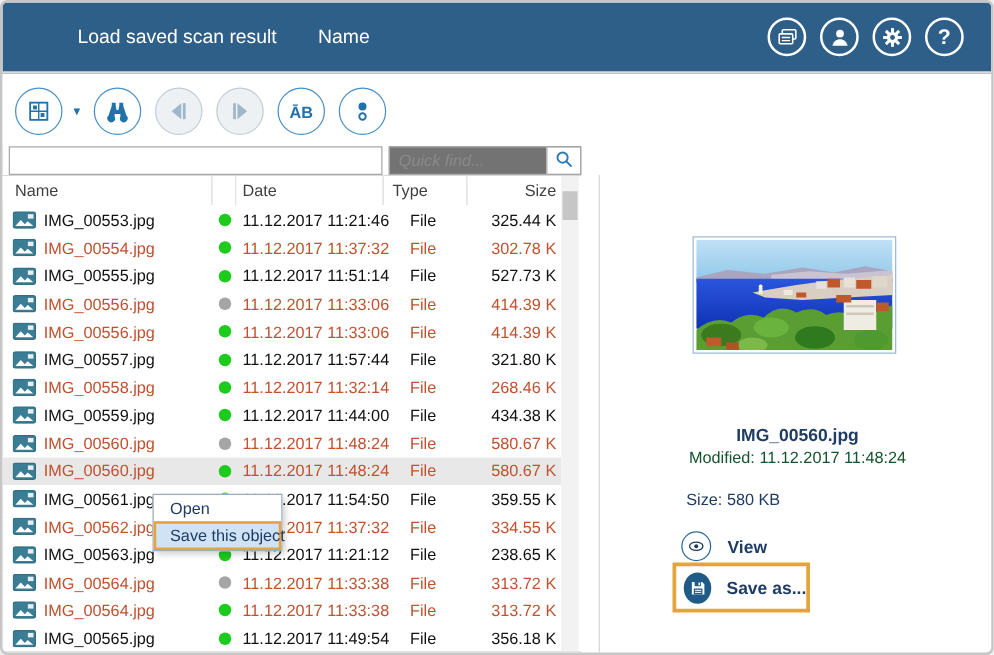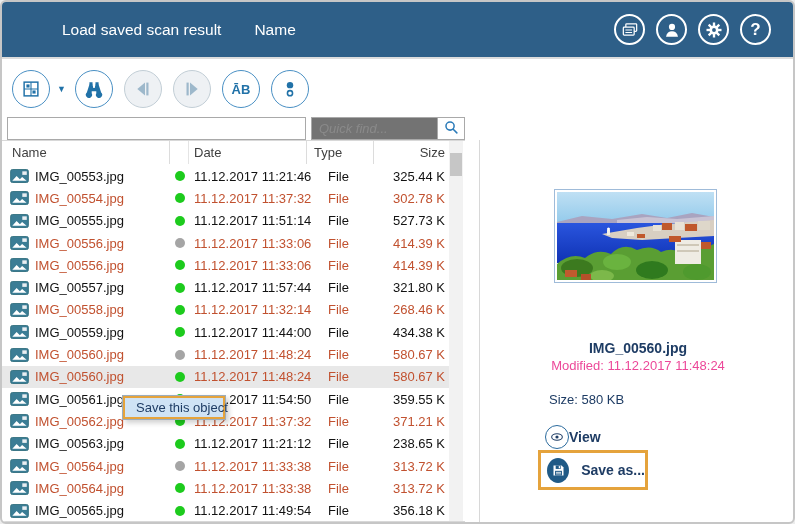--- a/index.html
+++ b/index.html
@@ -63,23 +63,23 @@
   
   .ctx-menu{position:absolute;left:120px;top:393px;width:104px;background:#fff;border:1px solid #9badbd;box-shadow:3px 3px 5px rgba(0,0,0,.18);z-index:10;font-size:13px;color:#1e3c64;}
   .ctx-item{height:21px;display:flex;align-items:center;padding-left:13px;cursor:pointer;white-space:nowrap;}
   .ctx-item.highlighted{background:#cfe3f5;border:2px solid #e5a33c;height:23px;padding-left:11px;}
 
   
   .pane-divider{position:absolute;left:477px;top:138px;bottom:0;width:1px;background:#d8d8d8;}
   .preview-img{position:absolute;left:552px;top:187px;width:163px;height:94px;border:1px solid #9fbbd9;background:#fff;padding:2px;}
   .preview-img svg{width:100%;height:100%;display:block;}
   .pv-filename{position:absolute;left:478px;top:338px;width:316px;text-align:center;font-size:14px;font-weight:bold;color:#1e3c64;}
-  .pv-modified{position:absolute;left:478px;top:356px;width:316px;text-align:center;font-size:13px;color:#ec4899;}
+  .pv-modified{position:absolute;left:478px;top:356px;width:316px;text-align:center;font-size:13px;color:#14532d;}
   .pv-size{position:absolute;left:547px;top:390px;font-size:13px;color:#1e3c64;}
-  .action-row{position:absolute;display:flex;align-items:center;cursor:pointer;}
+  .action-row{position:absolute;display:flex;align-items:center;gap:13px;cursor:pointer;}
   .view-row{left:543px;top:423px;}
   .eye-circle{width:24px;height:24px;border-radius:50%;border:1.5px solid #2b6b9e;display:flex;align-items:center;justify-content:center;background:#fff;}
   .eye-circle svg{width:16px;height:16px;}
   .action-label{font-size:14px;font-weight:bold;color:#1e3c64;white-space:nowrap;}
   .saveas-box{position:absolute;left:536px;top:448px;width:110px;height:40px;border:3px solid #e5a33c;display:flex;align-items:center;gap:12px;padding-left:6px;cursor:pointer;background:#fff;}
   .floppy-circle{width:25px;height:25px;border-radius:50%;background:#205a86;display:flex;align-items:center;justify-content:center;}
   .floppy-circle svg{width:15px;height:15px;}
 </style>
 </head>
 <body>
@@ -409,21 +409,21 @@
               <path d="M2.3 12.7l4.6-5.2 3.5 3.6 2.4-2.5 4.8 4.1z" fill="#fff"></path>
             </svg>
           </span>
           <span>IMG_00562.jpg</span>
         </div>
         <div class="c-dot">
           <span class="dot green"></span>
         </div>
         <div class="c-date">11.12.2017 11:37:32</div>
         <div class="c-type">File</div>
-        <div class="c-size">371.21 K</div>
+        <div class="c-size">334.55 K</div>
       </div>
       <div class="row normal">
         <div class="c-name">
           <span style="display: flex; align-items: center; justify-content: center;">
             <svg viewBox="0 0 20 15">
               <rect x="0.5" y="0.5" width="19" height="14" rx="2" fill="#3b7d95" stroke="#32707f"></rect>
               <rect x="13" y="2.5" width="4.8" height="3.8" fill="#e9eef2"></rect>
               <path d="M2.3 12.7l4.6-5.2 3.5 3.6 2.4-2.5 4.8 4.1z" fill="#fff"></path>
             </svg>
           </span>
@@ -491,20 +491,21 @@
         <div class="c-size">356.18 K</div>
       </div>
     </div>
   <div class="table-bottomline"></div>
 
   <div class="scroll-track">
     <div class="scroll-thumb"></div>
   </div>
 
   <div class="ctx-menu">
+      <div class="ctx-item">Open</div>
       <div class="ctx-item highlighted">Save this object</div>
     </div>
 
   <div class="pane-divider"></div>
 
   <div class="preview-img">
     <svg viewBox="0 0 157 88" preserveAspectRatio="none">
       <defs>
         <linearGradient id="sky" x1="0" y1="0" x2="0" y2="1">
           <stop offset="0" stop-color="#bfe0f4"></stop>

